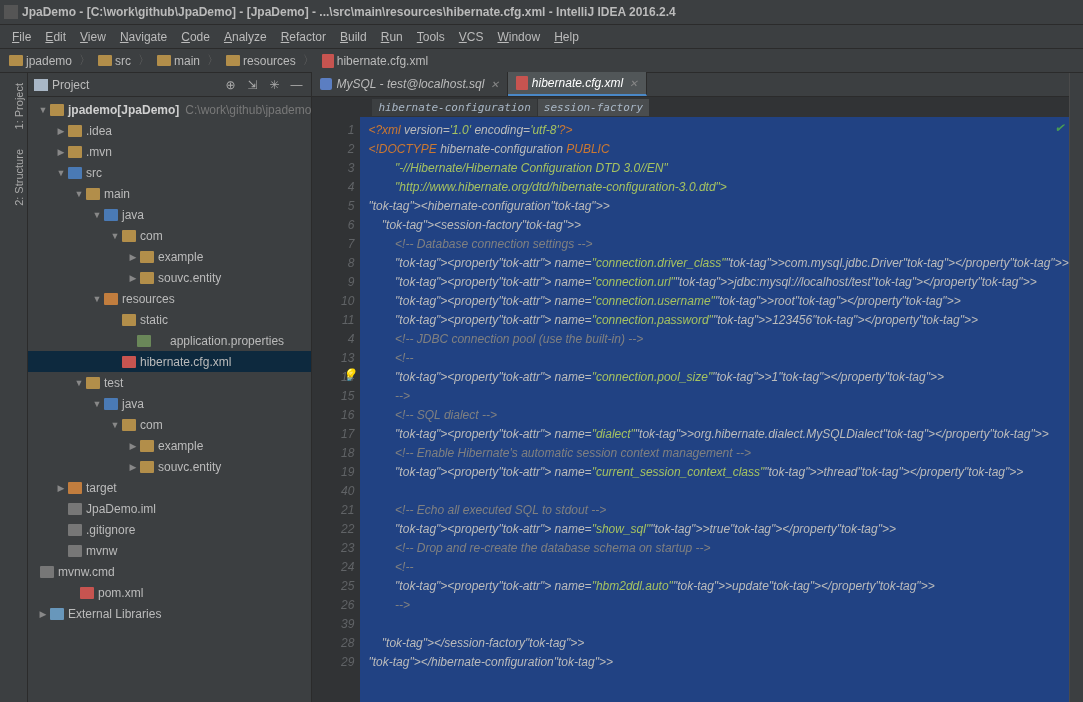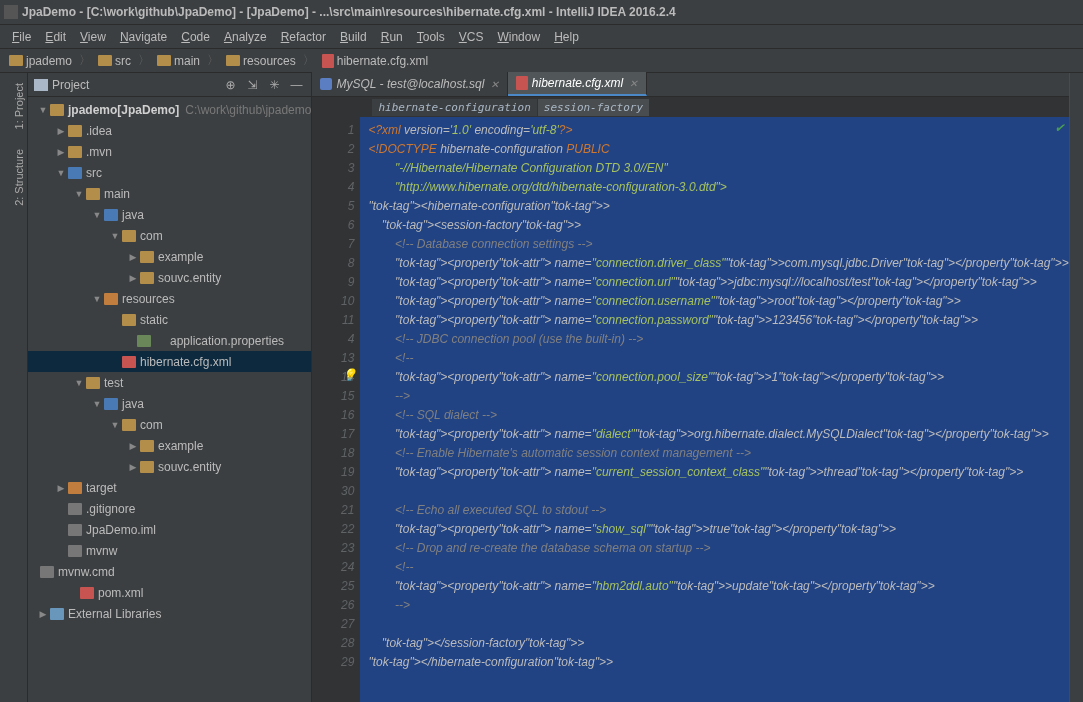--- a/index.html
+++ b/index.html
@@ -218,26 +218,26 @@
           <span class="lbl">souvc.entity</span>
         </div>
         <div class="tree-row" style="padding-left: 28px;">
           <span class="expander">▶</span>
           <span class="node-icon ic-folder-orange"></span>
           <span class="lbl">target</span>
         </div>
         <div class="tree-row" style="padding-left: 28px;">
           <span class="expander"></span>
           <span class="node-icon ic-txt"></span>
+          <span class="lbl">JpaDemo.iml</span>
+        </div>
+        <div class="tree-row" style="padding-left: 28px;">
+          <span class="expander"></span>
+          <span class="node-icon ic-txt"></span>
           <span class="lbl">.gitignore</span>
-        </div>
-        <div class="tree-row" style="padding-left: 28px;">
-          <span class="expander"></span>
-          <span class="node-icon ic-txt"></span>
-          <span class="lbl">JpaDemo.iml</span>
         </div>
         <div class="tree-row" style="padding-left: 28px;">
           <span class="expander"></span>
           <span class="node-icon ic-txt"></span>
           <span class="lbl">mvnw</span>
         </div>
         <div class="tree-row" style="">
           <span class="expander"></span>
           <span class="node-icon ic-txt"></span>
           <span class="lbl">mvnw.cmd</span>
@@ -286,28 +286,28 @@
           <div>10</div>
           <div>11</div>
           <div>4</div>
           <div>13</div>
           <div>14</div>
           <div>15</div>
           <div>16</div>
           <div>17</div>
           <div>18</div>
           <div>19</div>
-          <div>30</div>
+          <div>40</div>
           <div>21</div>
           <div>22</div>
           <div>23</div>
           <div>24</div>
           <div>25</div>
           <div>26</div>
-          <div>27</div>
+          <div>39</div>
           <div>28</div>
           <div>29</div>
         </div>
       <div class="code" id="code"><div class="line"><span class="tok-doc">&lt;?xml</span> version=<span class="tok-str">'1.0'</span> encoding=<span class="tok-str">'utf-8'</span><span class="tok-doc">?&gt;</span></div><div class="line"><span class="tok-doc">&lt;!DOCTYPE</span> hibernate-configuration <span class="tok-doc">PUBLIC</span></div><div class="line"><span class="tok-str">        "-//Hibernate/Hibernate Configuration DTD 3.0//EN"</span></div><div class="line"><span class="tok-str">        "http://www.hibernate.org/dtd/hibernate-configuration-3.0.dtd"&gt;</span></div><div class="line"><span class="&lt;span">"tok-tag"</span>&gt;&lt;hibernate-configuration<span class="&lt;span">"tok-tag"</span>&gt;&gt;</div><div class="line">    <span class="&lt;span">"tok-tag"</span>&gt;&lt;session-factory<span class="&lt;span">"tok-tag"</span>&gt;&gt;</div><div class="line"><span class="tok-cmt">        &lt;!-- Database connection settings --&gt;</span></div><div class="line">        <span class="&lt;span">"tok-tag"</span>&gt;&lt;property<span class="&lt;span">"tok-attr"</span>&gt; name=<span class="tok-str">"connection.driver_class"</span><span class="&lt;span">"tok-tag"</span>&gt;&gt;com.mysql.jdbc.Driver<span class="&lt;span">"tok-tag"</span>&gt;&lt;/property<span class="&lt;span">"tok-tag"</span>&gt;&gt;</div><div class="line">        <span class="&lt;span">"tok-tag"</span>&gt;&lt;property<span class="&lt;span">"tok-attr"</span>&gt; name=<span class="tok-str">"connection.url"</span><span class="&lt;span">"tok-tag"</span>&gt;&gt;jdbc:mysql://localhost/test<span class="&lt;span">"tok-tag"</span>&gt;&lt;/property<span class="&lt;span">"tok-tag"</span>&gt;&gt;</div><div class="line">        <span class="&lt;span">"tok-tag"</span>&gt;&lt;property<span class="&lt;span">"tok-attr"</span>&gt; name=<span class="tok-str">"connection.username"</span><span class="&lt;span">"tok-tag"</span>&gt;&gt;root<span class="&lt;span">"tok-tag"</span>&gt;&lt;/property<span class="&lt;span">"tok-tag"</span>&gt;&gt;</div><div class="line">        <span class="&lt;span">"tok-tag"</span>&gt;&lt;property<span class="&lt;span">"tok-attr"</span>&gt; name=<span class="tok-str">"connection.password"</span><span class="&lt;span">"tok-tag"</span>&gt;&gt;123456<span class="&lt;span">"tok-tag"</span>&gt;&lt;/property<span class="&lt;span">"tok-tag"</span>&gt;&gt;</div><div class="line"><span class="tok-cmt">        &lt;!-- JDBC connection pool (use the built-in) --&gt;</span></div><div class="line"><span class="tok-cmt">        &lt;!--</span></div><div class="line">        <span class="&lt;span">"tok-tag"</span>&gt;&lt;property<span class="&lt;span">"tok-attr"</span>&gt; name=<span class="tok-str">"connection.pool_size"</span><span class="&lt;span">"tok-tag"</span>&gt;&gt;1<span class="&lt;span">"tok-tag"</span>&gt;&lt;/property<span class="&lt;span">"tok-tag"</span>&gt;&gt;</div><div class="line"><span class="tok-cmt">        --&gt;</span></div><div class="line"><span class="tok-cmt">        &lt;!-- SQL dialect --&gt;</span></div><div class="line">        <span class="&lt;span">"tok-tag"</span>&gt;&lt;property<span class="&lt;span">"tok-attr"</span>&gt; name=<span class="tok-str">"dialect"</span><span class="&lt;span">"tok-tag"</span>&gt;&gt;org.hibernate.dialect.MySQLDialect<span class="&lt;span">"tok-tag"</span>&gt;&lt;/property<span class="&lt;span">"tok-tag"</span>&gt;&gt;</div><div class="line"><span class="tok-cmt">        &lt;!-- Enable Hibernate's automatic session context management --&gt;</span></div><div class="line">        <span class="&lt;span">"tok-tag"</span>&gt;&lt;property<span class="&lt;span">"tok-attr"</span>&gt; name=<span class="tok-str">"current_session_context_class"</span><span class="&lt;span">"tok-tag"</span>&gt;&gt;thread<span class="&lt;span">"tok-tag"</span>&gt;&lt;/property<span class="&lt;span">"tok-tag"</span>&gt;&gt;</div><div class="line"></div><div class="line"><span class="tok-cmt">        &lt;!-- Echo all executed SQL to stdout --&gt;</span></div><div class="line">        <span class="&lt;span">"tok-tag"</span>&gt;&lt;property<span class="&lt;span">"tok-attr"</span>&gt; name=<span class="tok-str">"show_sql"</span><span class="&lt;span">"tok-tag"</span>&gt;&gt;true<span class="&lt;span">"tok-tag"</span>&gt;&lt;/property<span class="&lt;span">"tok-tag"</span>&gt;&gt;</div><div class="line"><span class="tok-cmt">        &lt;!-- Drop and re-create the database schema on startup --&gt;</span></div><div class="line"><span class="tok-cmt">        &lt;!--</span></div><div class="line">        <span class="&lt;span">"tok-tag"</span>&gt;&lt;property<span class="&lt;span">"tok-attr"</span>&gt; name=<span class="tok-str">"hbm2ddl.auto"</span><span class="&lt;span">"tok-tag"</span>&gt;&gt;update<span class="&lt;span">"tok-tag"</span>&gt;&lt;/property<span class="&lt;span">"tok-tag"</span>&gt;&gt;</div><div class="line"><span class="tok-cmt">        --&gt;</span></div><div class="line"></div><div class="line">    <span class="&lt;span">"tok-tag"</span>&gt;&lt;/session-factory<span class="&lt;span">"tok-tag"</span>&gt;&gt;</div><div class="line"><span class="&lt;span">"tok-tag"</span>&gt;&lt;/hibernate-configuration<span class="&lt;span">"tok-tag"</span>&gt;&gt;</div></div>
       <span class="bulb">💡</span>
       <span class="check-mark">✔</span>
     </div>
   </div>
 
   <div class="right-gutter"></div>

